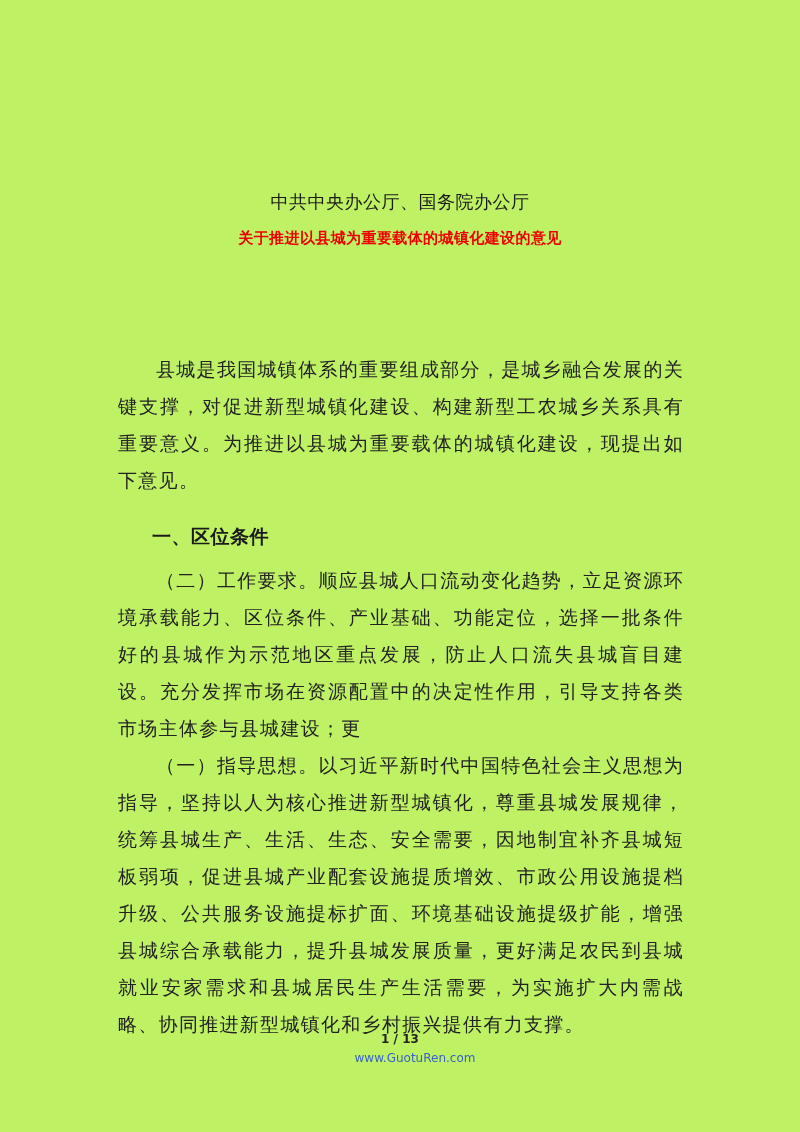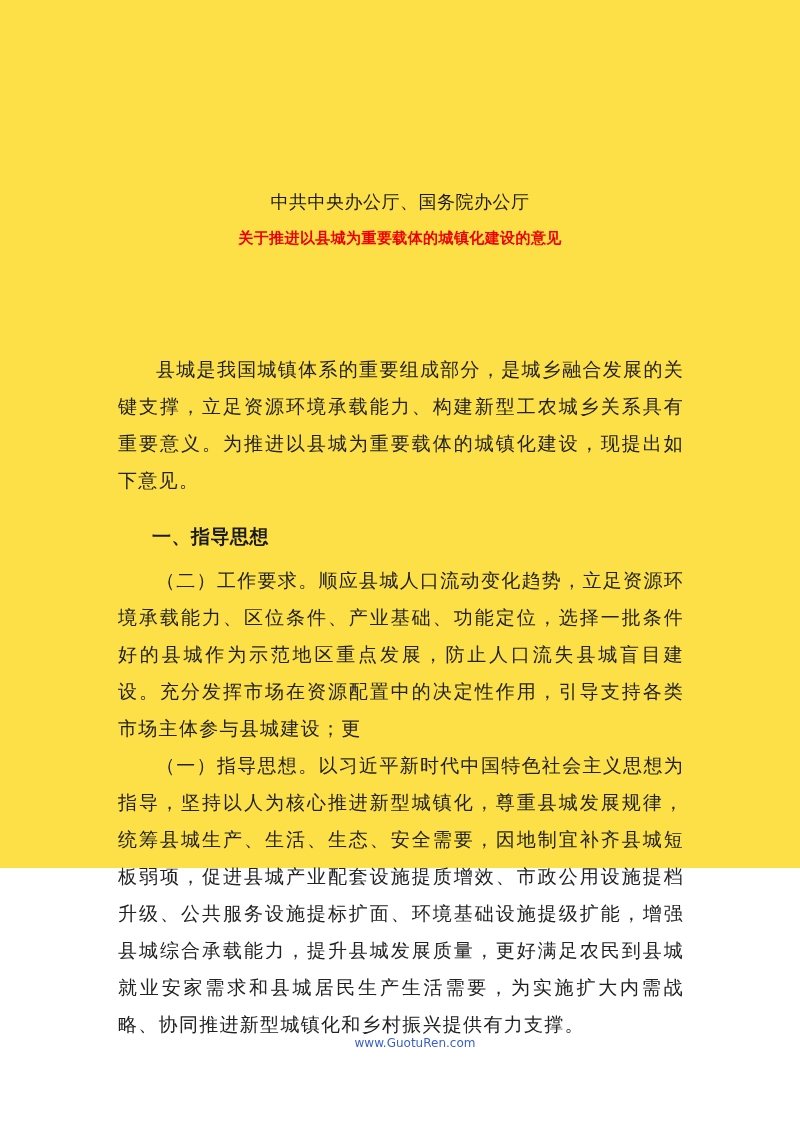--- a/index.html
+++ b/index.html
@@ -12,22 +12,22 @@
       height: 1132px;
       position: relative;
       overflow: hidden;
       font-family: "DejaVu Serif", "Liberation Serif", serif;
       color: #222222;
     }
     .page {
       position: absolute;
       left: 0; top: 0;
       width: 800px;
-      height: 868px;
-      background: #fde047;
+      height: 1132px;
+      background: #bef264;
     }
     .issuer {
       position: absolute;
       top: 190px;
       left: 0;
       width: 800px;
       text-align: center;
       font-family: "DejaVu Sans", "Liberation Sans", sans-serif;
       font-size: 18px;
       color: #1a1a1a;
@@ -109,27 +109,28 @@
 <body>
 
 <div class="page">
 
   <div class="issuer">中共中央办公厅、国务院办公厅</div>
 
   <div class="doc-title">关于推进以县城为重要载体的城镇化建设的意见</div>
 
 
   <div class="body-text intro">
-    <p>县城是我国城镇体系的重要组成部分，是城乡融合发展的关键支撑，立足资源环境承载能力、构建新型工农城乡关系具有重要意义。为推进以县城为重要载体的城镇化建设，现提出如下意见。</p>
+    <p>县城是我国城镇体系的重要组成部分，是城乡融合发展的关键支撑，对促进新型城镇化建设、构建新型工农城乡关系具有重要意义。为推进以县城为重要载体的城镇化建设，现提出如下意见。</p>
   </div>
 
-  <div class="section-heading">一、指导思想</div>
+  <div class="section-heading">一、区位条件</div>
 
   <div class="body-text sec1">
     <p>（二）工作要求。顺应县城人口流动变化趋势，立足资源环境承载能力、区位条件、产业基础、功能定位，选择一批条件好的县城作为示范地区重点发展，防止人口流失县城盲目建设。充分发挥市场在资源配置中的决定性作用，引导支持各类市场主体参与县城建设；更</p>
     <p>（一）指导思想。以习近平新时代中国特色社会主义思想为指导，坚持以人为核心推进新型城镇化，尊重县城发展规律，统筹县城生产、生活、生态、安全需要，因地制宜补齐县城短板弱项，促进县城产业配套设施提质增效、市政公用设施提档升级、公共服务设施提标扩面、环境基础设施提级扩能，增强县城综合承载能力，提升县城发展质量，更好满足农民到县城就业安家需求和县城居民生产生活需要，为实施扩大内需战略、协同推进新型城镇化和乡村振兴提供有力支撑。</p>
   </div>
 
   <div class="footer">
+    <span class="page-number">1 / 13</span>
     <a class="site-link">www.GuotuRen.com</a>
   </div>
 
 </div>
 
 </body></html>

